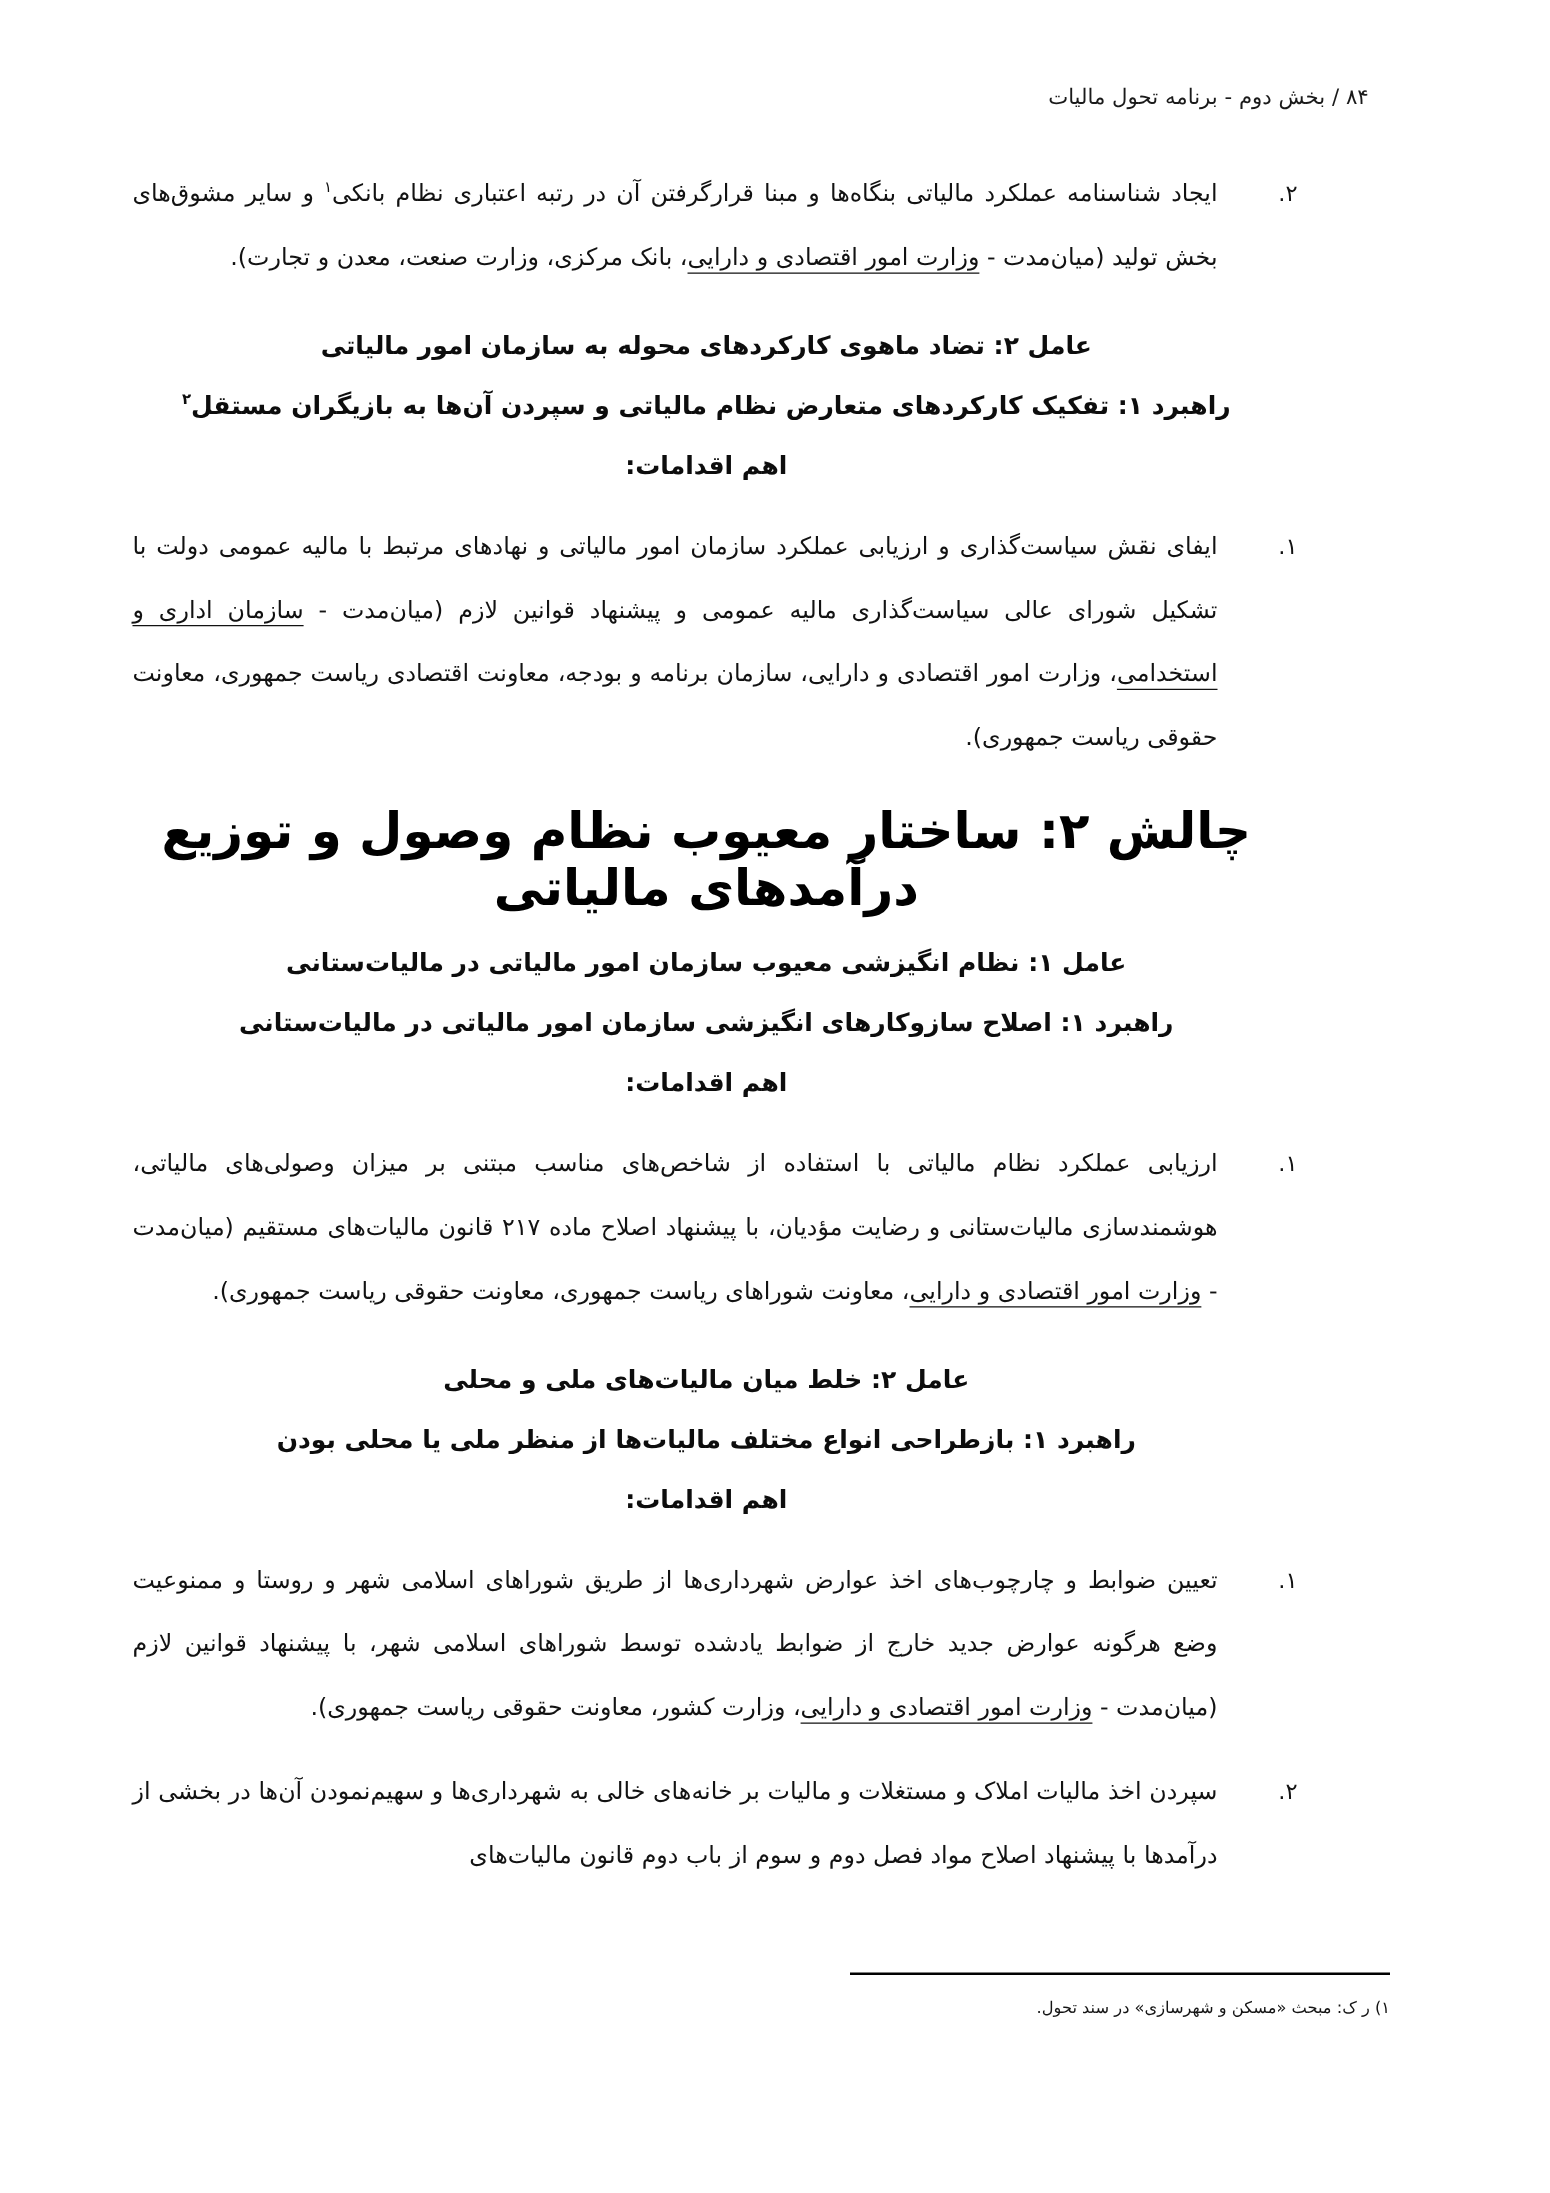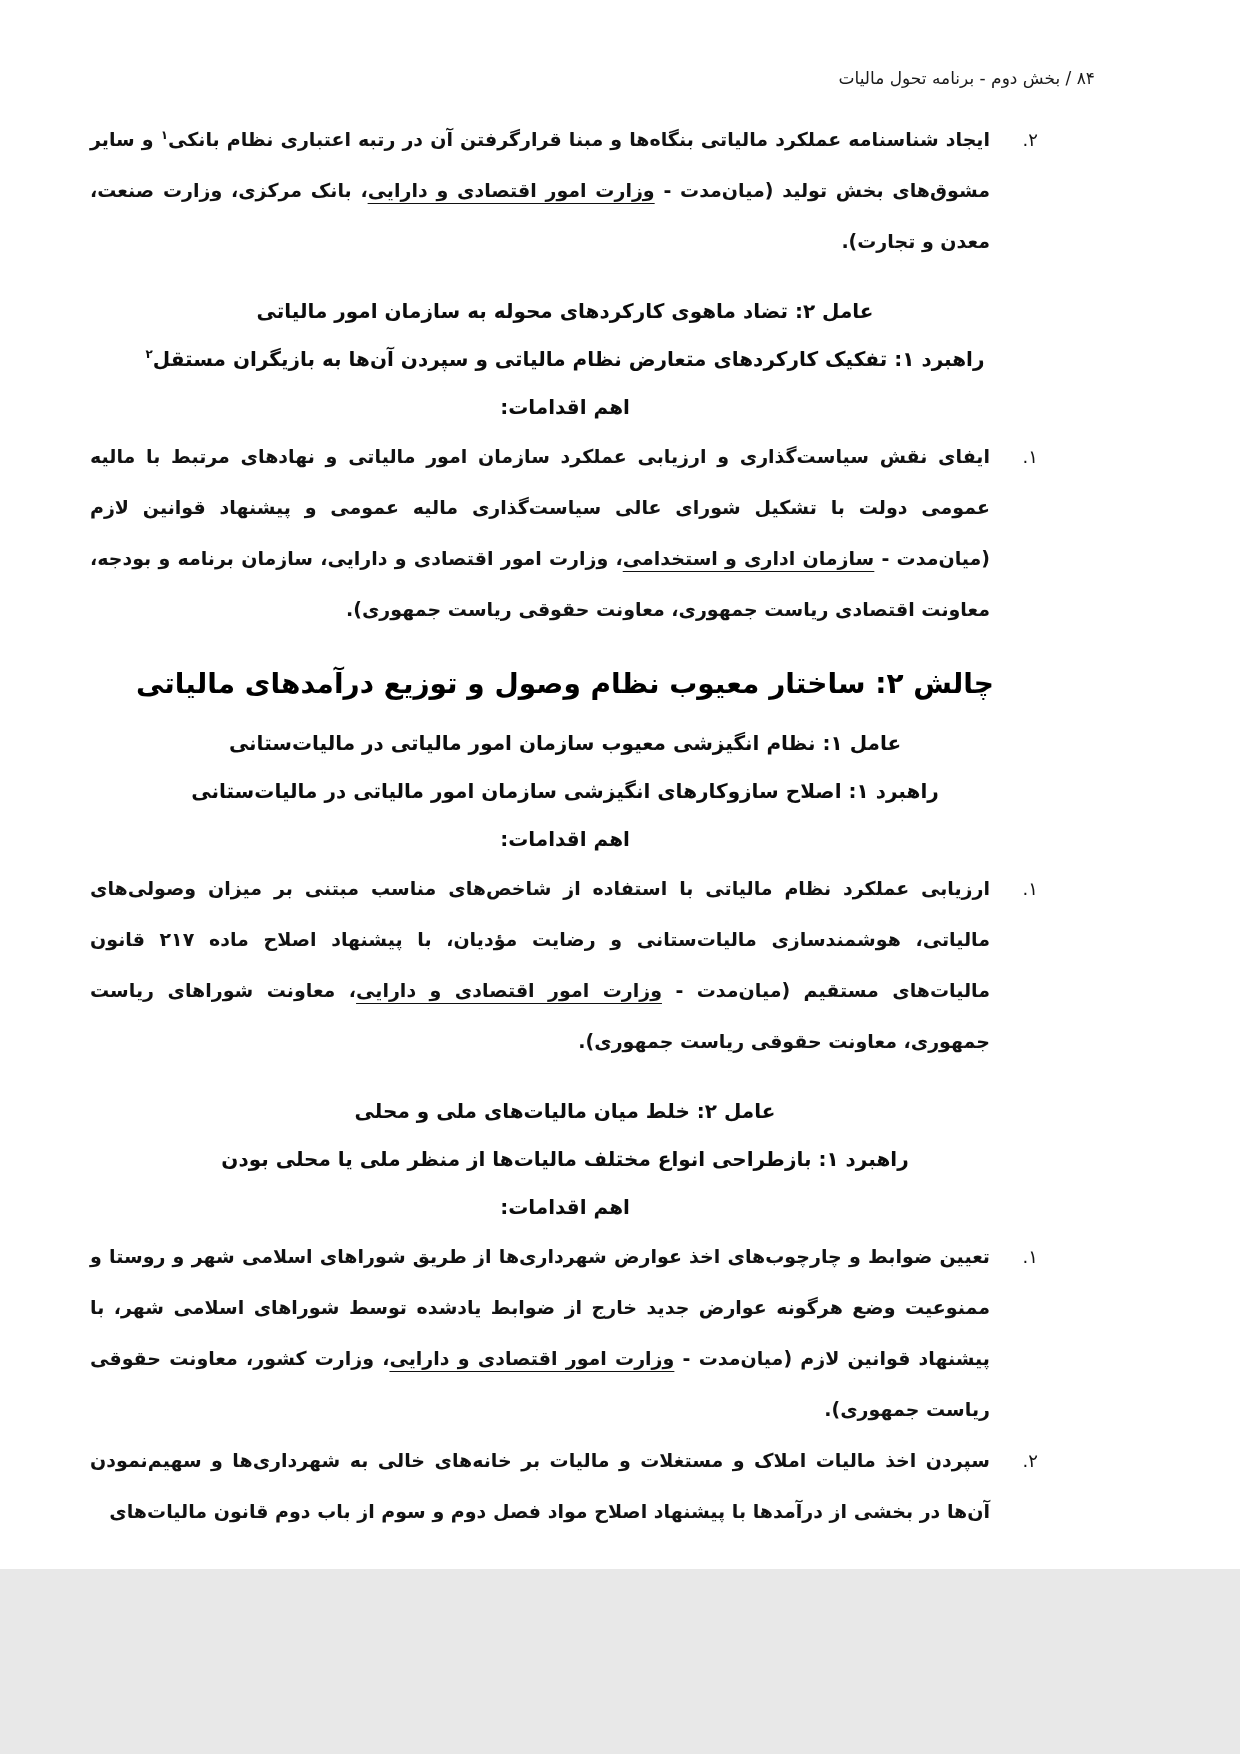--- a/index.html
+++ b/index.html
@@ -1,55 +1,54 @@
 <!DOCTYPE html>
 <html lang="fa" dir="rtl"><head>
 <meta charset="utf-8">
 <style>
   html,body{margin:0;padding:0;background:#e8e8e8;}
   .page{
     position:relative;
-    width:1240px;height:1569px;
+    width:1240px;height:1754px;
     margin:0 auto;
     background:#ffffff;
     color:#121212;
     font-family:"DejaVu Sans",sans-serif;
     direction:rtl;
     overflow:hidden;
   }
   .runhead{
     position:absolute;top:66px;right:145px;
     font-size:17px;line-height:24px;
     color:#1a1a1a;
   }
   .body{
     position:absolute;top:114px;right:200px;left:90px;
   }
   .para{
     font-size:19px;line-height:51px;
     text-align:justify;
-    margin:0;
-    font-weight:bold;
+    margin:16px;
   }
   .li{position:relative;padding-right:50px;}
   .li .marker{
     position:absolute;right:2px;top:0;
     font-size:18px;line-height:51px;
   }
   .group{margin-top:20px;}
   h3.sub{
     margin:0;
     font-size:20px;font-weight:bold;
     line-height:48px;
     text-align:center;
     color:#0d0d0d;
   }
   h1.challenge{
     margin:26px 0 12px 0;
-    font-size:28px;font-weight:bold;
+    font-size:40px;font-weight:bold;
     line-height:46px;
     text-align:center;
     color:#000;
   }
   .u{text-decoration:underline;text-underline-offset:6px;}
   sup{font-size:12px;line-height:0;}
   .footnotes{
     position:absolute;top:1578px;right:128px;left:100px;
     text-align:right;
   }

